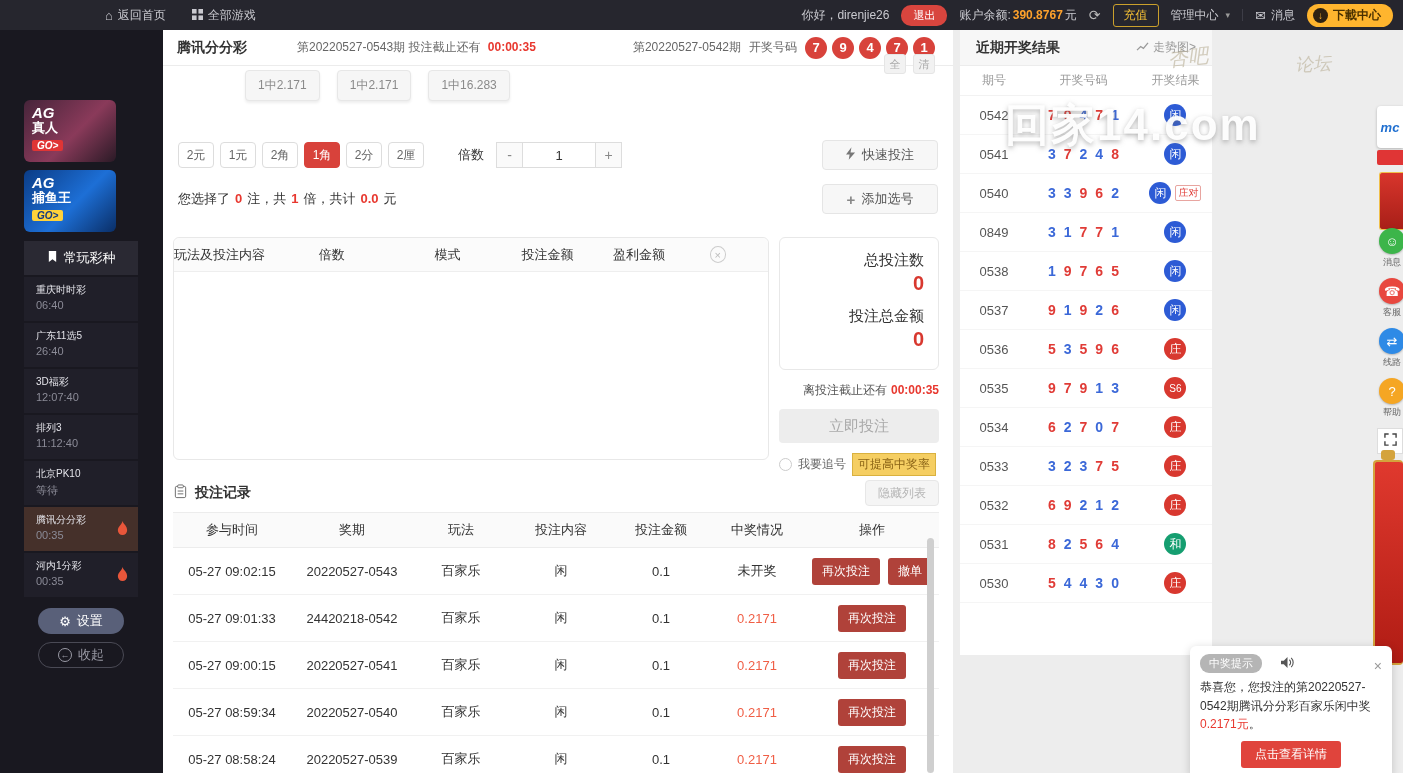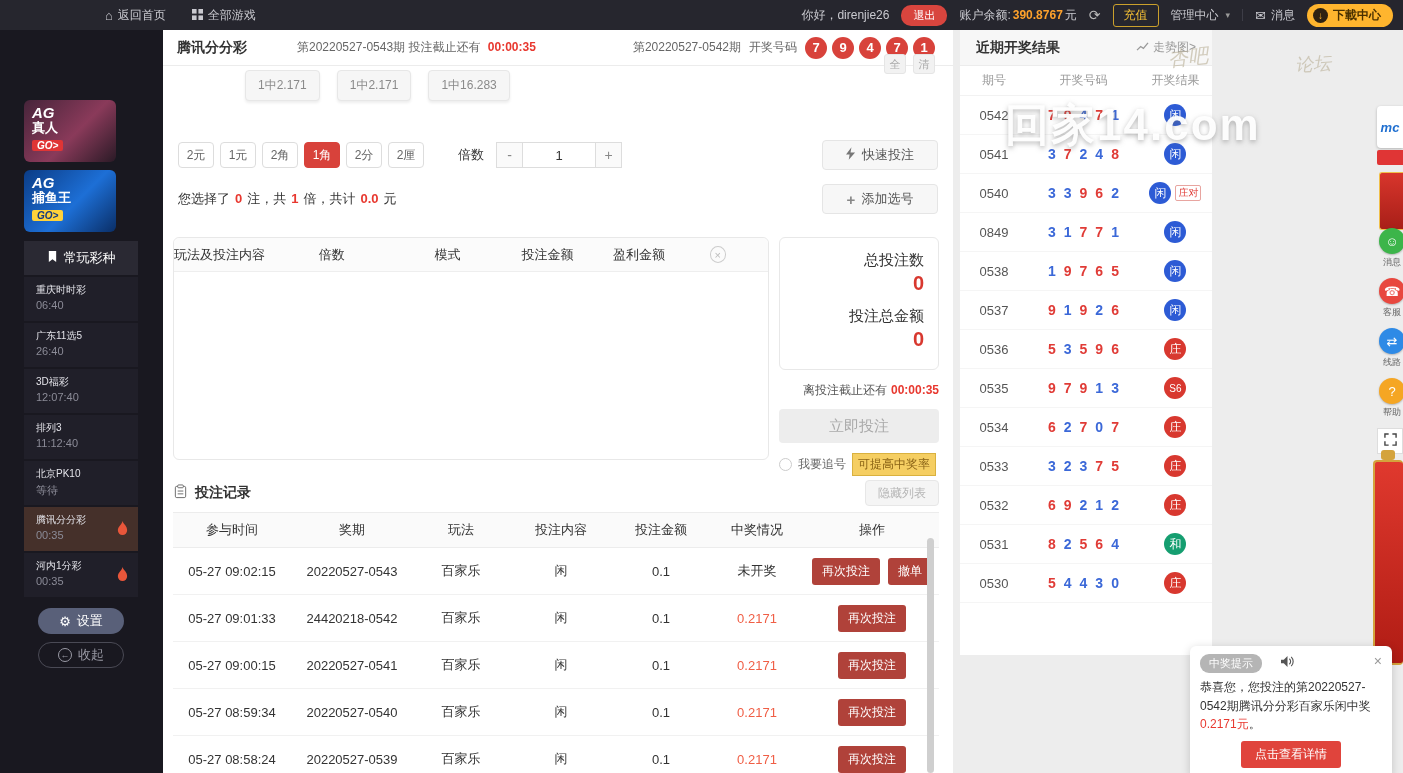--- a/index.html
+++ b/index.html
@@ -169,21 +169,21 @@
     border:1px solid #ddd; display:flex; align-items:center; justify-content:center; z-index:15; cursor:pointer; }
   .widget-scroll { position:absolute; left:1373px; top:460px; width:30px; height:205px;
     background:linear-gradient(180deg,#e0392e,#b01c14); border:2px solid #d4a33c; border-right:none;
     border-radius:4px; z-index:15; }
   .widget-scroll::before { content:""; position:absolute; left:6px; top:-12px; width:14px; height:10px;
     background:#d4a33c; border-radius:3px; }
 
   
   .popup { position:absolute; left:1190px; top:646px; width:202px; background:#fff; border-radius:6px;
     box-shadow:0 2px 10px rgba(0,0,0,.18); z-index:25; padding:8px 10px 10px; }
-  .popup-head { display:flex; align-items:flex-start; gap:18px; }
+  .popup-head { display:flex; align-items:flex-end; gap:18px; }
   .popup-badge { background:#b5b5b5; color:#fff; font-size:11px; padding:2px 9px; border-radius:9px; }
   .popup-close { margin-left:auto; color:#999; font-size:14px; cursor:pointer; line-height:1; }
   .popup-msg { font-size:12px; color:#333; line-height:1.55; margin-top:5px; }
   .popup-amount { color:#e8382f; }
   .popup-btn { background:#e0443c; color:#fff; border:none; border-radius:3px; padding:5px 14px;
     font-size:12px; display:block; margin:7px auto 0; cursor:pointer; }
 </style>
 </head>
 <body>
 

